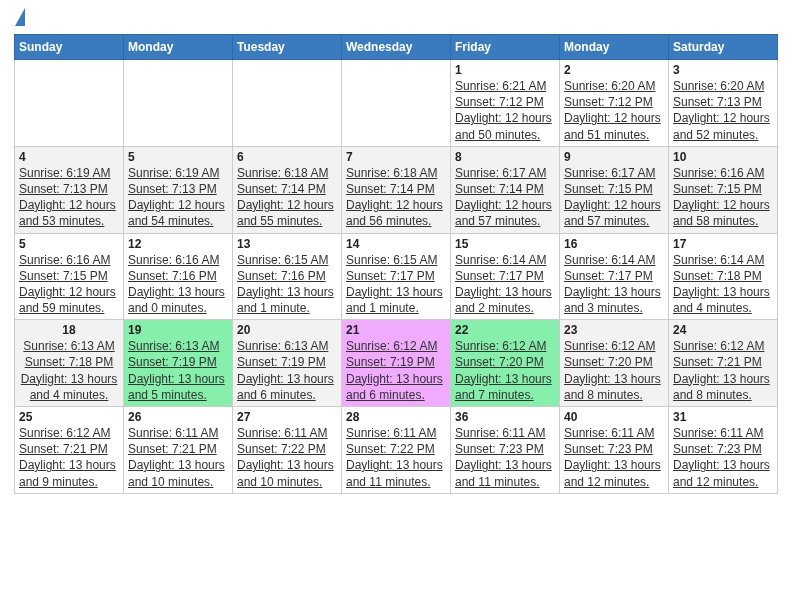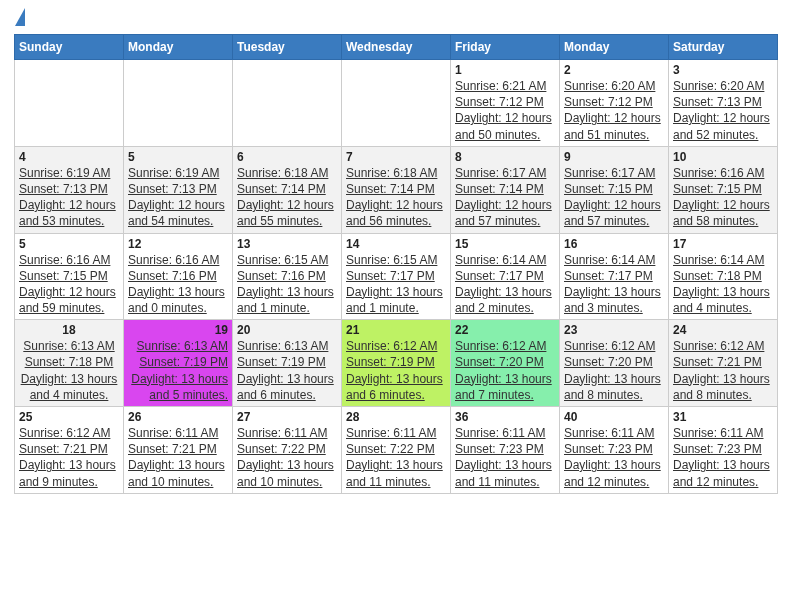--- a/index.html
+++ b/index.html
@@ -212,29 +212,29 @@
           <td>
             <span class="day-num">17</span>
             <div class="day-info">Sunrise: 6:14 AM<br>Sunset: 7:18 PM<br>Daylight: 13 hours and 4 minutes.</div>
           </td>
         </tr>
         <tr>
           <td style="background: rgb(242, 242, 242); text-align: center;">
             <span class="day-num">18</span>
             <div class="day-info">Sunrise: 6:13 AM<br>Sunset: 7:18 PM<br>Daylight: 13 hours and 4 minutes.</div>
           </td>
-          <td style="background: #d946ef; text-align: right;">
+          <td style="background: #86efac;">
             <span class="day-num">19</span>
             <div class="day-info">Sunrise: 6:13 AM<br>Sunset: 7:19 PM<br>Daylight: 13 hours and 5 minutes.</div>
           </td>
           <td style="background: rgb(242, 242, 242);">
             <span class="day-num">20</span>
             <div class="day-info">Sunrise: 6:13 AM<br>Sunset: 7:19 PM<br>Daylight: 13 hours and 6 minutes.</div>
           </td>
-          <td style="background: #bef264;">
+          <td style="background: #f0abfc;">
             <span class="day-num">21</span>
             <div class="day-info">Sunrise: 6:12 AM<br>Sunset: 7:19 PM<br>Daylight: 13 hours and 6 minutes.</div>
           </td>
           <td style="background: #86efac;">
             <span class="day-num">22</span>
             <div class="day-info">Sunrise: 6:12 AM<br>Sunset: 7:20 PM<br>Daylight: 13 hours and 7 minutes.</div>
           </td>
           <td style="background: rgb(242, 242, 242);">
             <span class="day-num">23</span>
             <div class="day-info">Sunrise: 6:12 AM<br>Sunset: 7:20 PM<br>Daylight: 13 hours and 8 minutes.</div>

